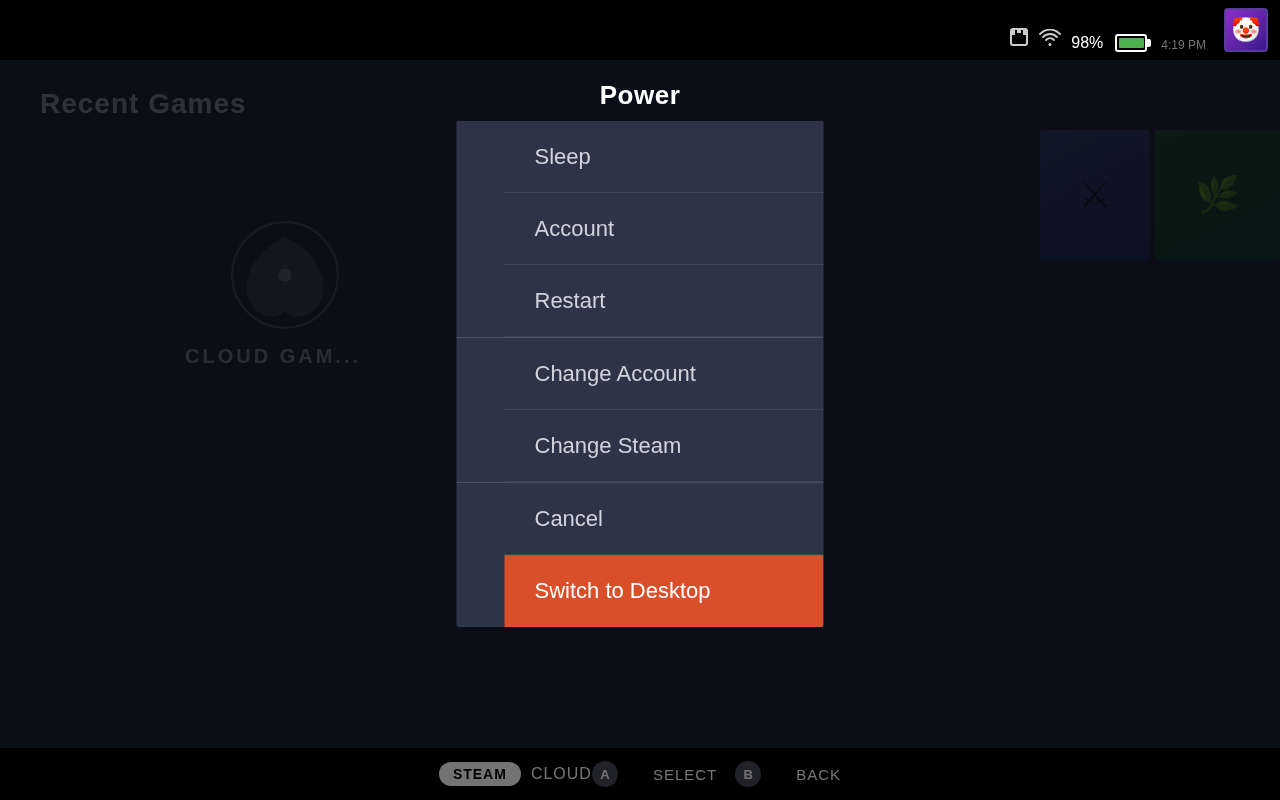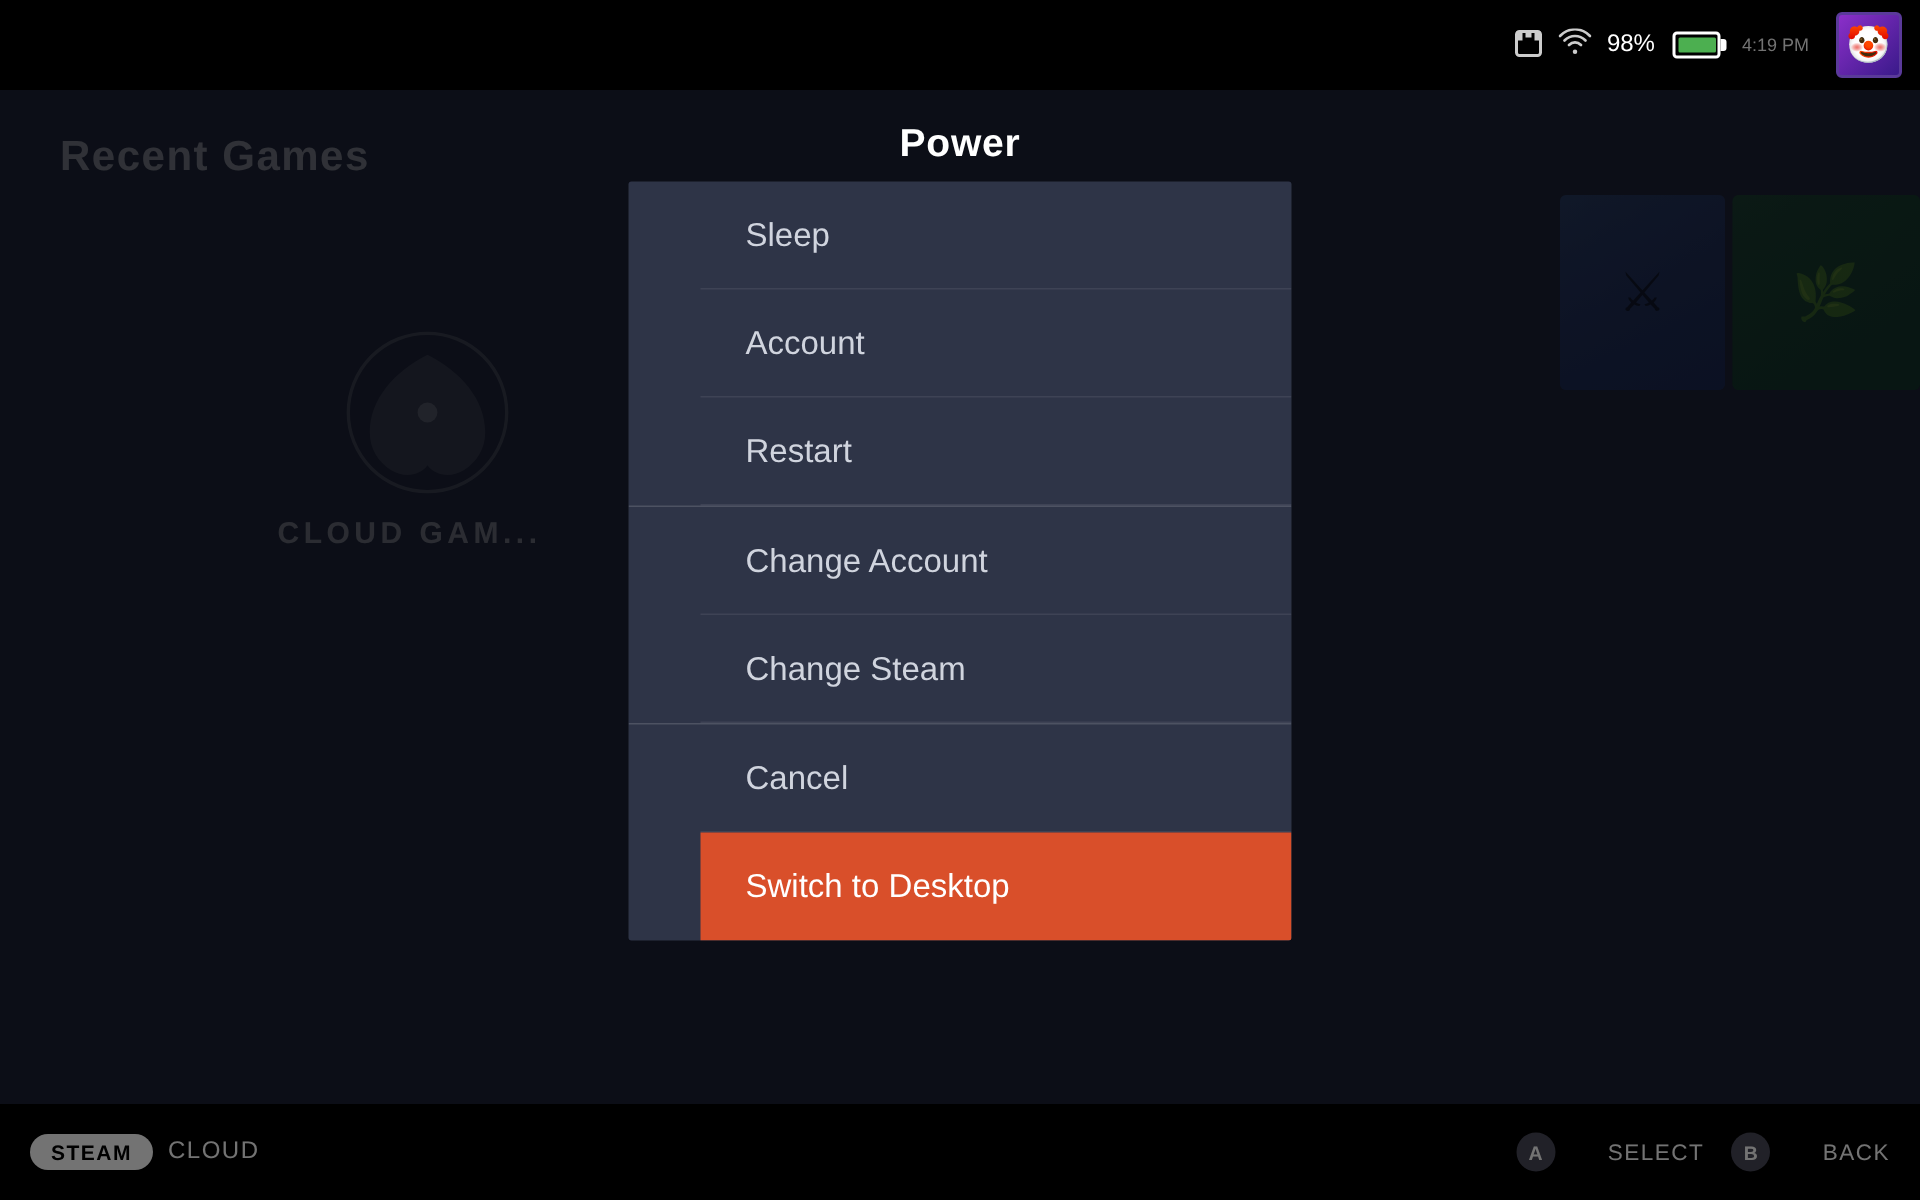--- a/index.html
+++ b/index.html
@@ -93,21 +93,21 @@
       z-index: 10;
       display: flex;
       align-items: center;
       justify-content: flex-end;
       padding-right: 12px;
       gap: 8px;
     }
 
     .status-icons {
       display: flex;
-      align-items: center;
+      align-items: flex-end;
       gap: 10px;
     }
 
     .sd-icon {
       color: #ccc;
       font-size: 18px;
     }
 
     .wifi-icon {
       color: #ccc;
@@ -184,21 +184,21 @@
       background: rgba(0,0,0,0.55);
       z-index: 20;
     }
 
     
     .power-modal {
       position: absolute;
       top: 80px;
       left: 50%;
       transform: translateX(-50%);
-      width: 442px;
+      width: 367px;
       z-index: 30;
     }
 
     .power-title {
       text-align: center;
       color: #ffffff;
       font-size: 26px;
       font-weight: 600;
       margin-bottom: 10px;
       letter-spacing: 0.5px;
@@ -237,26 +237,26 @@
     .menu-separator {
       height: 1px;
       background: rgba(255,255,255,0.15);
     }
 
     
     .bottom-bar {
       position: absolute;
       bottom: 0; left: 0;
       width: 100%;
-      height: 64px;
+      height: 52px;
       background: #000000;
       z-index: 10;
       display: flex;
       align-items: center;
-      justify-content: space-between;
+      justify-content: center;
       padding: 0 20px;
     }
 
     .bottom-left {
       display: flex;
       align-items: center;
       gap: 10px;
     }
 
     .steam-badge {

